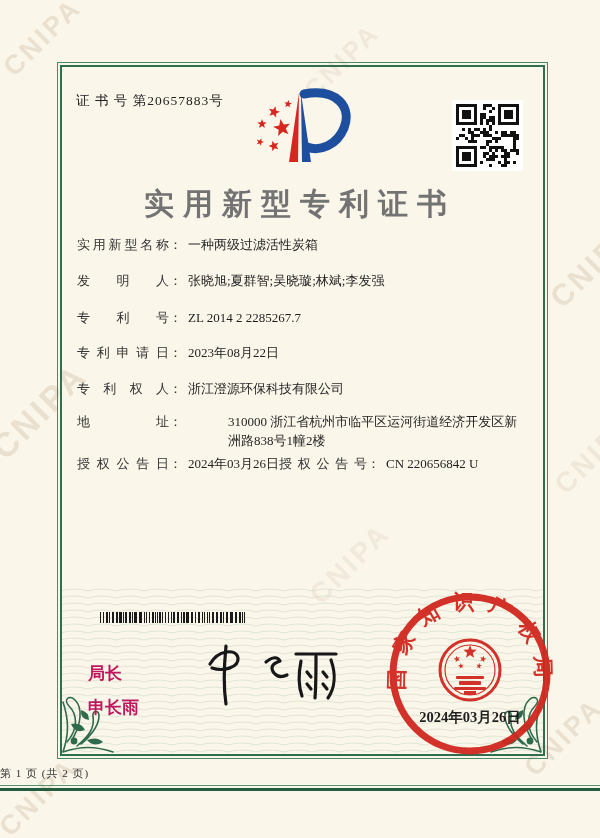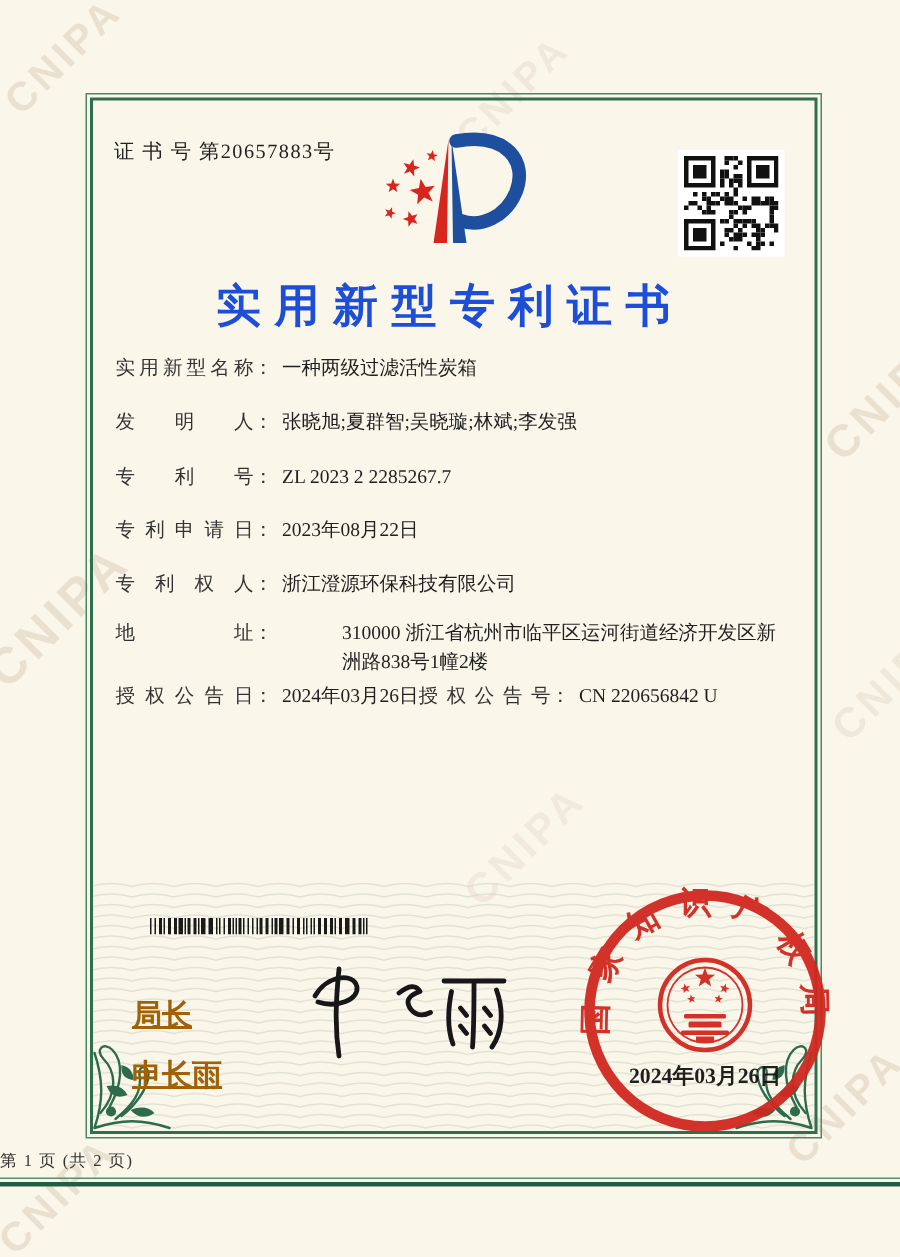--- a/index.html
+++ b/index.html
@@ -12,36 +12,36 @@
     font-weight:bold;color:rgba(186,164,136,0.26);letter-spacing:3px;
     transform:rotate(-45deg);pointer-events:none;white-space:nowrap;}
   .frame{position:absolute;left:57px;top:62px;width:489px;height:695px;
     border:1px solid #4a8763;}
   .frame::before{content:"";position:absolute;left:2px;top:2px;right:2px;bottom:2px;
     border:2px solid #2f6e4e;}
   .cert-no{position:absolute;left:76px;top:92px;font-size:13.5px;letter-spacing:1px;color:#222;}
   .logo{position:absolute;left:244px;top:88px;width:114px;height:80px;}
   .qr{position:absolute;left:452px;top:100px;width:71px;height:71px;background:#fff;padding:4px;box-sizing:border-box;}
   .title{position:absolute;left:0;top:184px;width:600px;text-align:center;
-    font-size:30px;font-weight:bold;letter-spacing:9px;color:#1d4ed8;}
+    font-size:30px;font-weight:bold;letter-spacing:9px;color:#737373;}
   .row{position:absolute;left:77px;width:452px;font-size:13px;line-height:1.45;display:flex;}
   .flabel{display:inline-block;width:92px;text-align:justify;text-align-last:justify;
     color:#333;flex:none;}
   .fcolon{flex:none;margin-right:6px;color:#333;}
   .fvalue{color:#1f1f1f;}
   .pair2{display:flex;}
   .pair2 .flabel{width:88px;}
   .addr .fvalue{width:336px;margin-left:40px;}
   .body-text{position:absolute;left:76px;top:483px;width:450px;font-size:12.3px;
     line-height:1.9;letter-spacing:0.6px;color:#333;}
   .body-text p{margin:0 0 6px 0;text-indent:2em;}
   .barcode{position:absolute;left:100px;top:612px;width:148px;height:11px;}
   .officer{position:absolute;left:88px;top:657px;
-    font-family:"Liberation Sans","DejaVu Sans",sans-serif;font-size:20px;
-    font-weight:bold;color:#a16207;line-height:2.0;text-decoration:underline;}
+    font-family:"Liberation Sans","DejaVu Sans",sans-serif;font-size:17px;
+    font-weight:bold;color:#be185d;line-height:2.0;}
   .sig{position:absolute;left:188px;top:632px;width:160px;height:80px;}
   .seal{position:absolute;left:380px;top:590px;width:180px;height:170px;}
   .guilloche{position:absolute;left:60px;top:585px;width:483px;height:170px;}
   .ornament{position:absolute;width:72px;height:72px;}
   .orn-bl{left:59px;top:684px;}
   .orn-br{right:55px;top:684px;transform:scaleX(-1);}
   .page-num{position:absolute;left:0;top:766px;width:600px;text-align:left;
     font-size:11px;color:#333;letter-spacing:1px;}
   .band{position:absolute;left:0;top:785px;width:600px;height:7px;
     border-top:1px solid #57906e;}
@@ -258,21 +258,21 @@
     <span class="fvalue">一种两级过滤活性炭箱</span>
   </div>
   <div class="row" style="top:272px">
     <span class="flabel">发 明 人</span>
       <span class="fcolon">：</span>
     <span class="fvalue">张晓旭;夏群智;吴晓璇;林斌;李发强</span>
   </div>
   <div class="row" style="top:309px">
     <span class="flabel">专 利 号</span>
       <span class="fcolon">：</span>
-    <span class="fvalue">ZL 2023 2 2285267.7</span>
+    <span class="fvalue">ZL 2014 2 2285267.7</span>
   </div>
   <div class="row" style="top:344px">
     <span class="flabel">专 利 申 请 日</span>
       <span class="fcolon">：</span>
     <span class="fvalue">2023年08月22日</span>
   </div>
   <div class="row" style="top:380px">
     <span class="flabel">专 利 权 人</span>
       <span class="fcolon">：</span>
     <span class="fvalue">浙江澄源环保科技有限公司</span>

